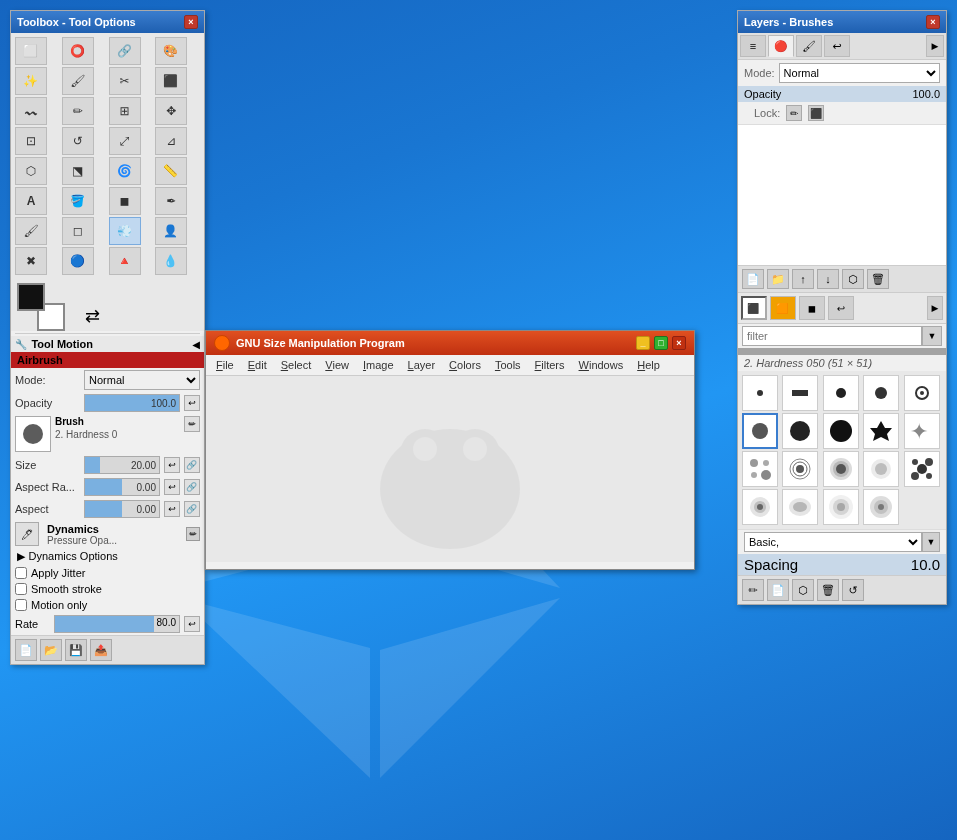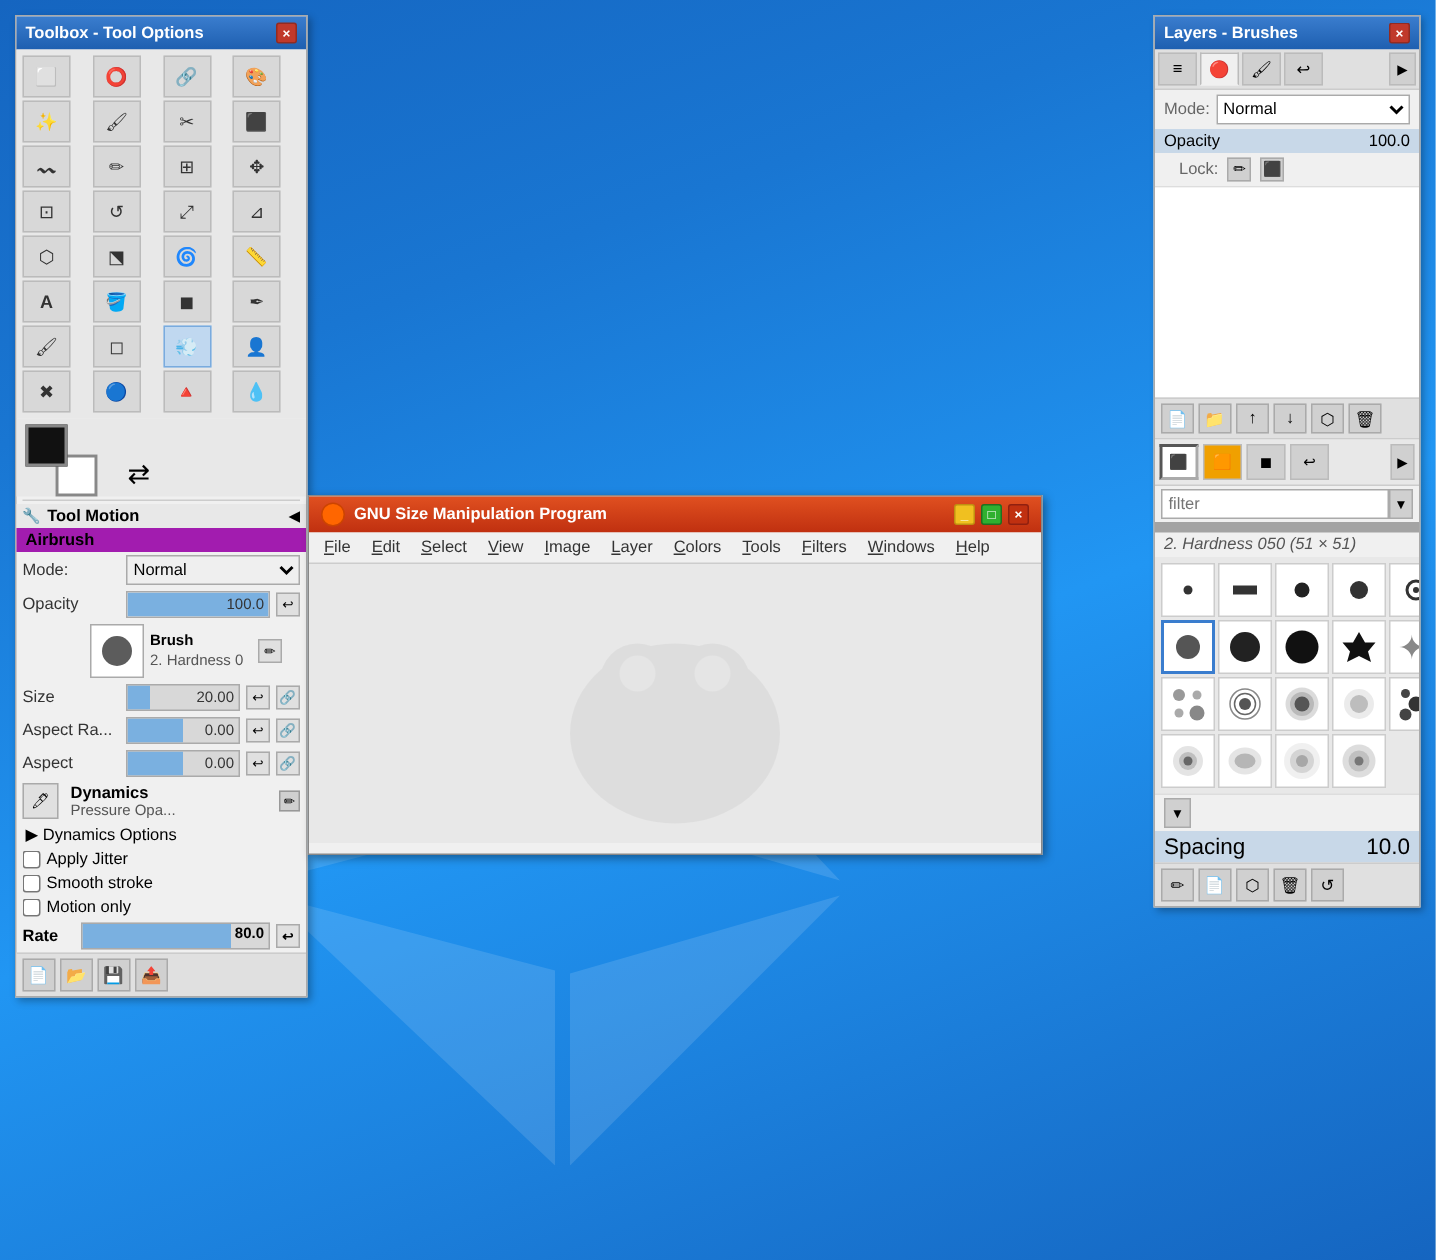--- a/index.html
+++ b/index.html
@@ -134,24 +134,23 @@
       border: 1px solid #aaa;
       display: flex;
       align-items: center;
       justify-content: center;
       cursor: pointer;
       font-size: 9px;
     }
 
     .brush-row {
       display: flex;
-      align-items: center;
-      padding: 2px 16px;
+      align-items: flex-start;
+      padding: 2px 4px;
       gap: 4px;
-      margin-left: 33px;
     }
     .brush-preview {
       width: 36px;
       height: 36px;
       background: white;
       border: 1px solid #aaa;
       display: flex;
       align-items: center;
       justify-content: center;
     }
@@ -193,21 +192,20 @@
     input[type=checkbox] {
       width: 12px;
       height: 12px;
     }
 
     .rate-row {
       display: flex;
       align-items: center;
       padding: 2px 4px;
       gap: 4px;
-      font-weight: bold;
     }
     .rate-label {
       min-width: 35px;
       font-size: 11px;
     }
     .rate-slider-container {
       flex: 1;
       height: 18px;
       background: #d8d8d8;
       border: 1px solid #aaa;
@@ -303,21 +301,21 @@
       overflow: hidden;
       height: calc(100% - 52px);
       position: relative;
     }
 
     
     .layers-panel {
       position: absolute;
       top: 10px;
       right: 10px;
-      width: 178px;
+      width: 210px;
       background: #f0f0f0;
       border: 1px solid #aaa;
       box-shadow: 2px 2px 5px rgba(0,0,0,0.3);
     }
     .layers-tabs {
       display: flex;
       background: #e0e0e0;
       border-bottom: 1px solid #ccc;
       padding: 2px;
       gap: 2px;
@@ -631,21 +629,21 @@
   </div>
 
   <hr class="divider">
 
   <div style="display:flex;align-items:center;padding:2px 4px;background:#e8e8e8;">
     <span style="font-size:10px;">🔧</span>
     <span style="font-size:11px;font-weight:bold;margin-left:4px;">Tool Motion</span>
     <span style="margin-left:auto;font-size:10px;cursor:pointer;">◀</span>
   </div>
 
-  <div style="padding:2px 6px;font-weight:bold;font-size:11px;background:#a21caf;">Airbrush</div>
+  <div style="padding:2px 6px;font-weight:bold;font-size:11px;background:#b91c1c;">Airbrush</div>
 
   <div class="option-row">
     <span class="option-label">Mode:</span>
     <select style="flex:1;height:20px;font-size:11px;border:1px solid #aaa;">
       <option>Normal</option>
     </select>
   </div>
 
   <div class="option-row">
     <span class="option-label">Opacity</span>
@@ -959,20 +957,23 @@
     <div class="brush-cell">
       <svg width="28" height="28">
         <circle cx="14" cy="14" r="11" fill="#bbb" opacity="0.5"></circle>
         <circle cx="14" cy="14" r="7" fill="#999" opacity="0.4"></circle>
         <circle cx="14" cy="14" r="3" fill="#777"></circle>
       </svg>
     </div>
   </div>
 
   <div class="brush-category-row">
+    <select class="brush-category-select">
+      <option>Basic,</option>
+    </select>
     <div class="brush-category-btn">▼</div>
   </div>
 
   <div class="spacing-row">
     <span class="spacing-label">Spacing</span>
     <span class="spacing-value">10.0</span>
   </div>
 
   <div class="brushes-bottom-toolbar">
     <div class="bottom-btn">✏</div>

